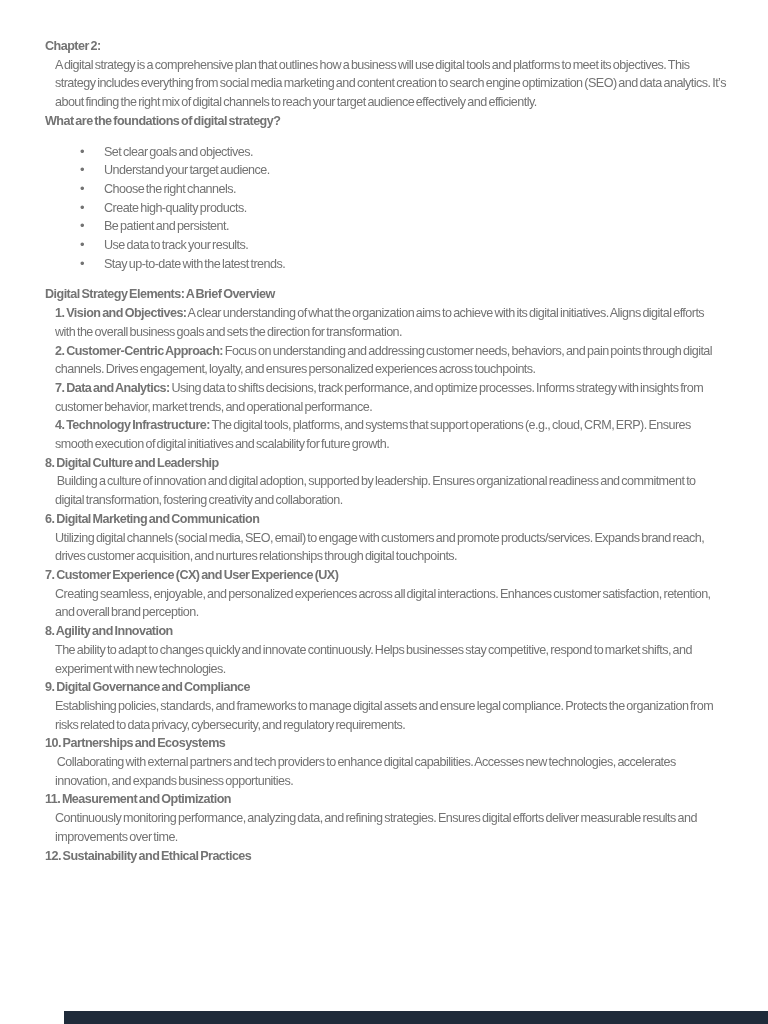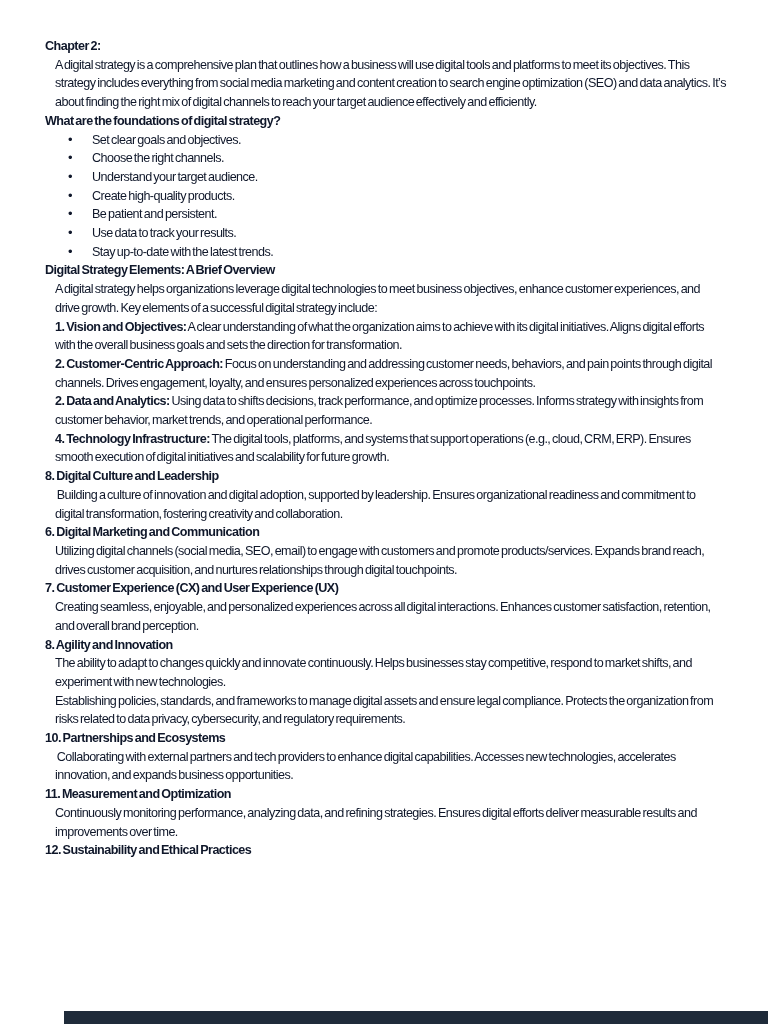--- a/index.html
+++ b/index.html
@@ -21,21 +21,21 @@
     width: 681px;
     color: #1c1c1c;
     font-size: 12.6px;
     line-height: 18.7px;
     letter-spacing: -0.55px;
     word-spacing: -1.2px;
   }
   .h { font-weight: 700; white-space: pre-wrap; }
   .p { font-weight: 400; white-space: pre-wrap; margin-left: 10px; }
   .p b { font-weight: 700; }
-  ul.list { margin: 0; padding: 0; list-style: none; }
+  ul.list { margin: 12px; padding: 0; list-style: none; }
   ul.list li {
     position: relative;
     margin-left: 23px;
     padding-left: 24px;
   }
   ul.list li::before {
     content: "\2022";
     position: absolute;
     left: 0; top: 0;
     font-size: 13px;
@@ -44,47 +44,47 @@
     position: absolute;
     left: 64px; right: 0; bottom: 0;
     height: 13px;
     background: #1f2b3a;
   }
 </style>
 </head>
 <body>
 
 <div class="page" style="background: rgb(255, 255, 255);">
-  <div class="content" style="color: #0f172a;">
+  <div class="content" style="color: #737373;">
       <div class="h">Chapter 2:</div>
       <div class="p">A digital strategy is a comprehensive plan that outlines how a business will use digital tools and platforms to meet its objectives. This strategy includes everything from social media marketing and content creation to search engine optimization (SEO) and data analytics. It’s about finding the right mix of digital channels to reach your target audience effectively and efficiently.</div>
       <div class="h">What are the foundations of digital strategy?</div>
       <ul class="list">
         <li>Set clear goals and objectives.</li>
+        <li>Understand your target audience.</li>
         <li>Choose the right channels.</li>
-        <li>Understand your target audience.</li>
         <li>Create high-quality products.</li>
         <li>Be patient and persistent.</li>
         <li>Use data to track your results.</li>
         <li>Stay up-to-date with the latest trends.</li>
       </ul>
       <div class="h">Digital Strategy Elements: A Brief Overview</div>
-      <div class="p">A digital strategy helps organizations leverage digital technologies to meet business objectives, enhance customer experiences, and drive growth. Key elements of a successful digital strategy include:</div>
       <div class="p"><b>1. Vision and Objectives:</b><span> A clear understanding of what the organization aims to achieve with its digital initiatives. Aligns digital efforts with the overall business goals and sets the direction for transformation.</span></div>
       <div class="p"><b>2. Customer-Centric Approach:</b><span> Focus on understanding and addressing customer needs, behaviors, and pain points through digital channels. Drives engagement, loyalty, and ensures personalized experiences across touchpoints.</span></div>
-      <div class="p"><b>2. Data and Analytics:</b><span> Using data to shifts decisions, track performance, and optimize processes. Informs strategy with insights from customer behavior, market trends, and operational performance.</span></div>
+      <div class="p"><b>7. Data and Analytics:</b><span> Using data to shifts decisions, track performance, and optimize processes. Informs strategy with insights from customer behavior, market trends, and operational performance.</span></div>
       <div class="p"><b>4. Technology Infrastructure:</b><span> The digital tools, platforms, and systems that support operations (e.g., cloud, CRM, ERP). Ensures smooth execution of digital initiatives and scalability for future growth.</span></div>
       <div class="h">8. Digital Culture and Leadership</div>
       <div class="p"> Building a culture of innovation and digital adoption, supported by leadership. Ensures organizational readiness and commitment to digital transformation, fostering creativity and collaboration.</div>
       <div class="h">6. Digital Marketing and Communication</div>
       <div class="p">Utilizing digital channels (social media, SEO, email) to engage with customers and promote products/services. Expands brand reach, drives customer acquisition, and nurtures relationships through digital touchpoints.</div>
       <div class="h">7. Customer Experience (CX) and User Experience (UX)</div>
       <div class="p">Creating seamless, enjoyable, and personalized experiences across all digital interactions. Enhances customer satisfaction, retention, and overall brand perception.</div>
       <div class="h">8. Agility and Innovation</div>
       <div class="p">The ability to adapt to changes quickly and innovate continuously. Helps businesses stay competitive, respond to market shifts, and experiment with new technologies.</div>
+      <div class="h">9. Digital Governance and Compliance</div>
       <div class="p">Establishing policies, standards, and frameworks to manage digital assets and ensure legal compliance. Protects the organization from risks related to data privacy, cybersecurity, and regulatory requirements.</div>
       <div class="h">10. Partnerships and Ecosystems</div>
       <div class="p"> Collaborating with external partners and tech providers to enhance digital capabilities. Accesses new technologies, accelerates innovation, and expands business opportunities.</div>
       <div class="h">11. Measurement and Optimization</div>
       <div class="p">Continuously monitoring performance, analyzing data, and refining strategies. Ensures digital efforts deliver measurable results and improvements over time.</div>
       <div class="h">12. Sustainability and Ethical Practices</div>
     </div>
   <div class="bottom-bar" style="background: rgb(31, 43, 58);"></div>
 </div>
 

